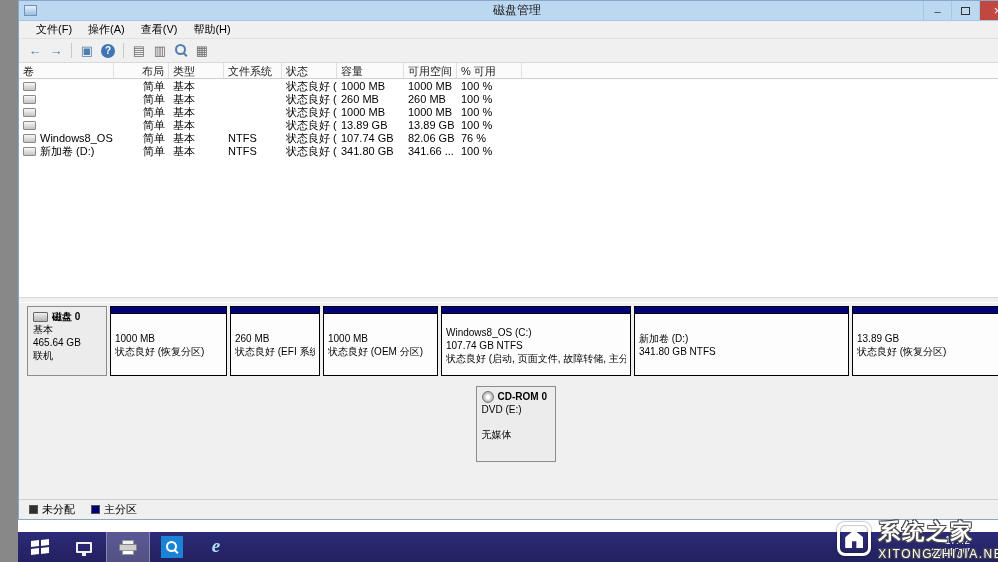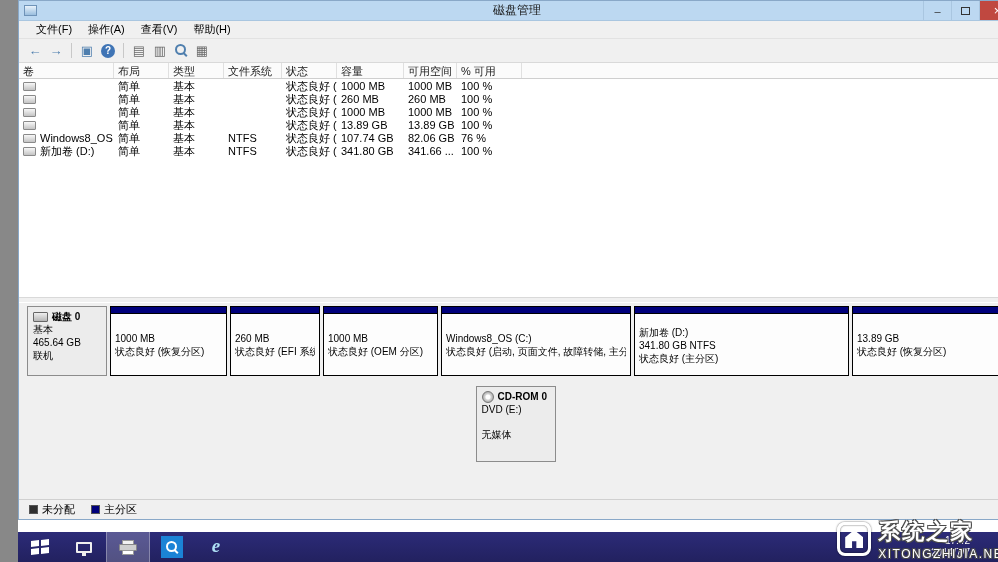--- a/index.html
+++ b/index.html
@@ -36,21 +36,21 @@
   .mag-ico { position:relative; width:15px; height:15px; }
   .mag-ico::before { content:""; position:absolute; left:1px; top:1px; width:7px; height:7px;
     border:2px solid #4f7fae; border-radius:50%; }
   .mag-ico::after { content:""; position:absolute; left:10px; top:9px; width:5px; height:2px;
     background:#4f7fae; transform:rotate(45deg); transform-origin:0 0; }
   
   .volume-pane { height:234px; background:#fff; overflow:hidden; }
   .vheader { display:flex; height:16px; background:#fbfbfb; border-bottom:1px solid #cfcfcf; }
   .vheader .cell { border-right:1px solid #e0e0e0; font-size:11px; color:#222; }
   .cell { padding:1px 4px; white-space:nowrap; overflow:hidden; }
-  .c0{width:95px;} .c1{width:55px;} .c2{width:55px;} .c3{width:58px;}
+  .c0{width:95px;} .c1{width:55px;text-align:right;} .c2{width:55px;} .c3{width:58px;}
   .c4{width:55px;} .c5{width:67px;} .c6{width:53px;} .c7{width:65px;}
   .trow { display:flex; height:13px; line-height:12px; }
   .drive-ico { display:inline-block; width:13px; height:9px; border:1px solid #8a8a8a; border-radius:1px;
     background:linear-gradient(#f8f8f8,#c4c4c4); margin-right:4px; vertical-align:-1px; }
   
   .splitter { height:5px; background:#f0f0f0; border-top:1px solid #d9d9d9; }
   .graph-pane { position:absolute; left:0; right:0; top:302px; bottom:20px; background:#f0f0f0;
     padding:3px 8px 0 8px; overflow:hidden; }
   .disk-row { display:flex; margin-bottom:10px; }
   .disk-info { width:80px; min-width:80px; background:#ececec; border:1px solid #8c8c8c;
@@ -266,29 +266,29 @@
             <div class="pbody">
               <div></div>
               <div>1000 MB</div>
               <div>状态良好 (OEM 分区)</div>
             </div>
           </div>
           <div class="part p3">
             <div class="pstrip" style="background-color: rgb(0, 0, 123);"></div>
             <div class="pbody">
               <div>Windows8_OS (C:)</div>
+              <div>107.74 GB NTFS</div>
               <div>状态良好 (启动, 页面文件, 故障转储, 主分区)</div>
             </div>
           </div>
           <div class="part p4">
             <div class="pstrip" style="background-color: rgb(0, 0, 123);"></div>
             <div class="pbody">
               <div>新加卷 (D:)</div>
               <div>341.80 GB NTFS</div>
-              <div>状态良好 (主分区)</div>
             </div>
           </div>
           <div class="part p5">
             <div class="pstrip" style="background-color: rgb(0, 0, 123);"></div>
             <div class="pbody">
               <div></div>
               <div>13.89 GB</div>
               <div>状态良好 (恢复分区)</div>
             </div>
           </div>

